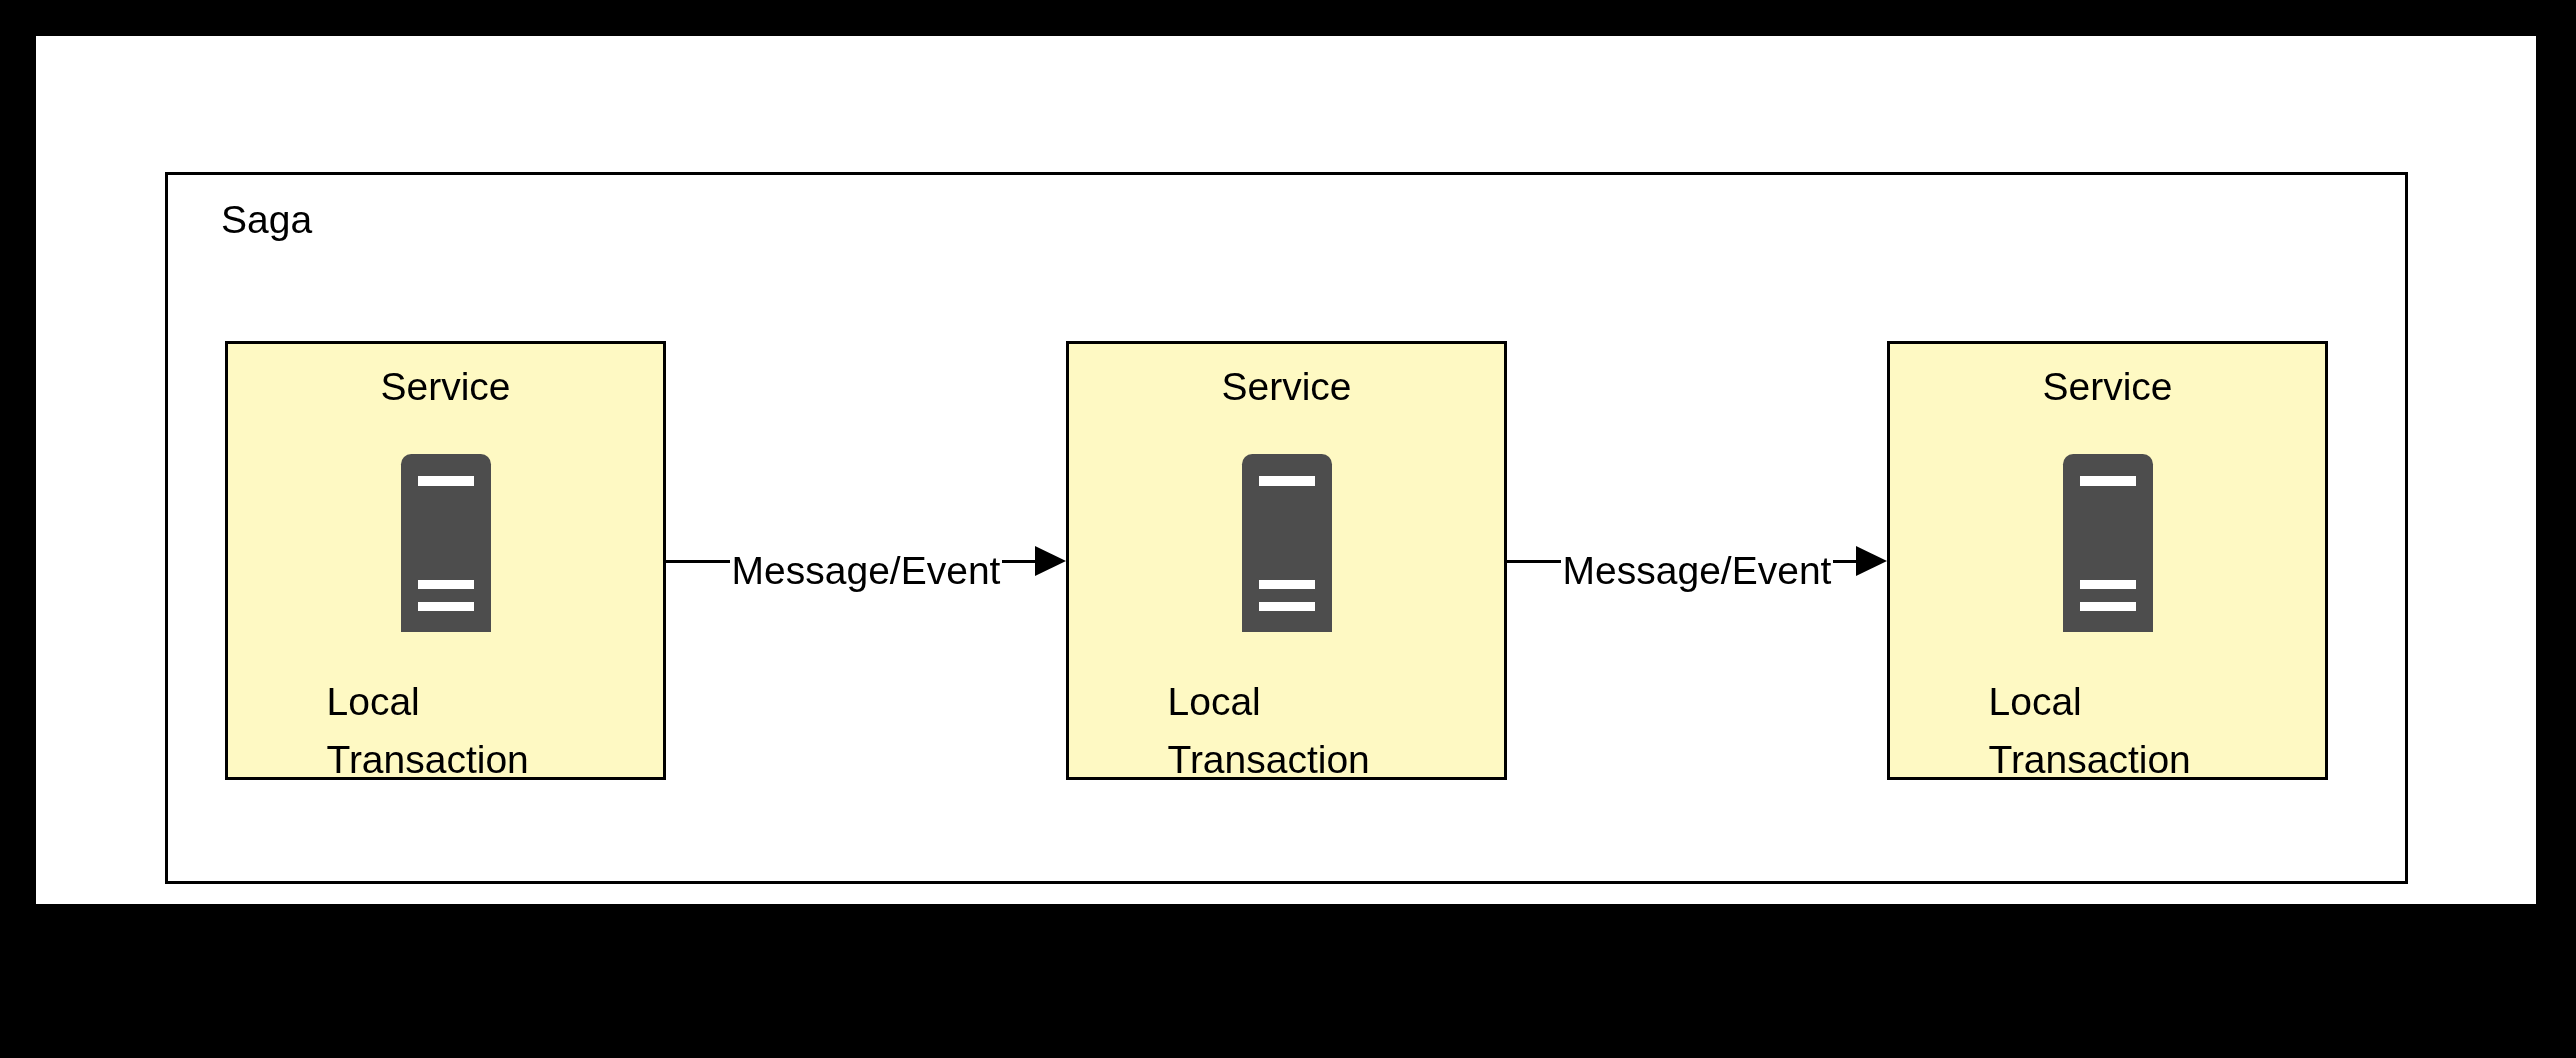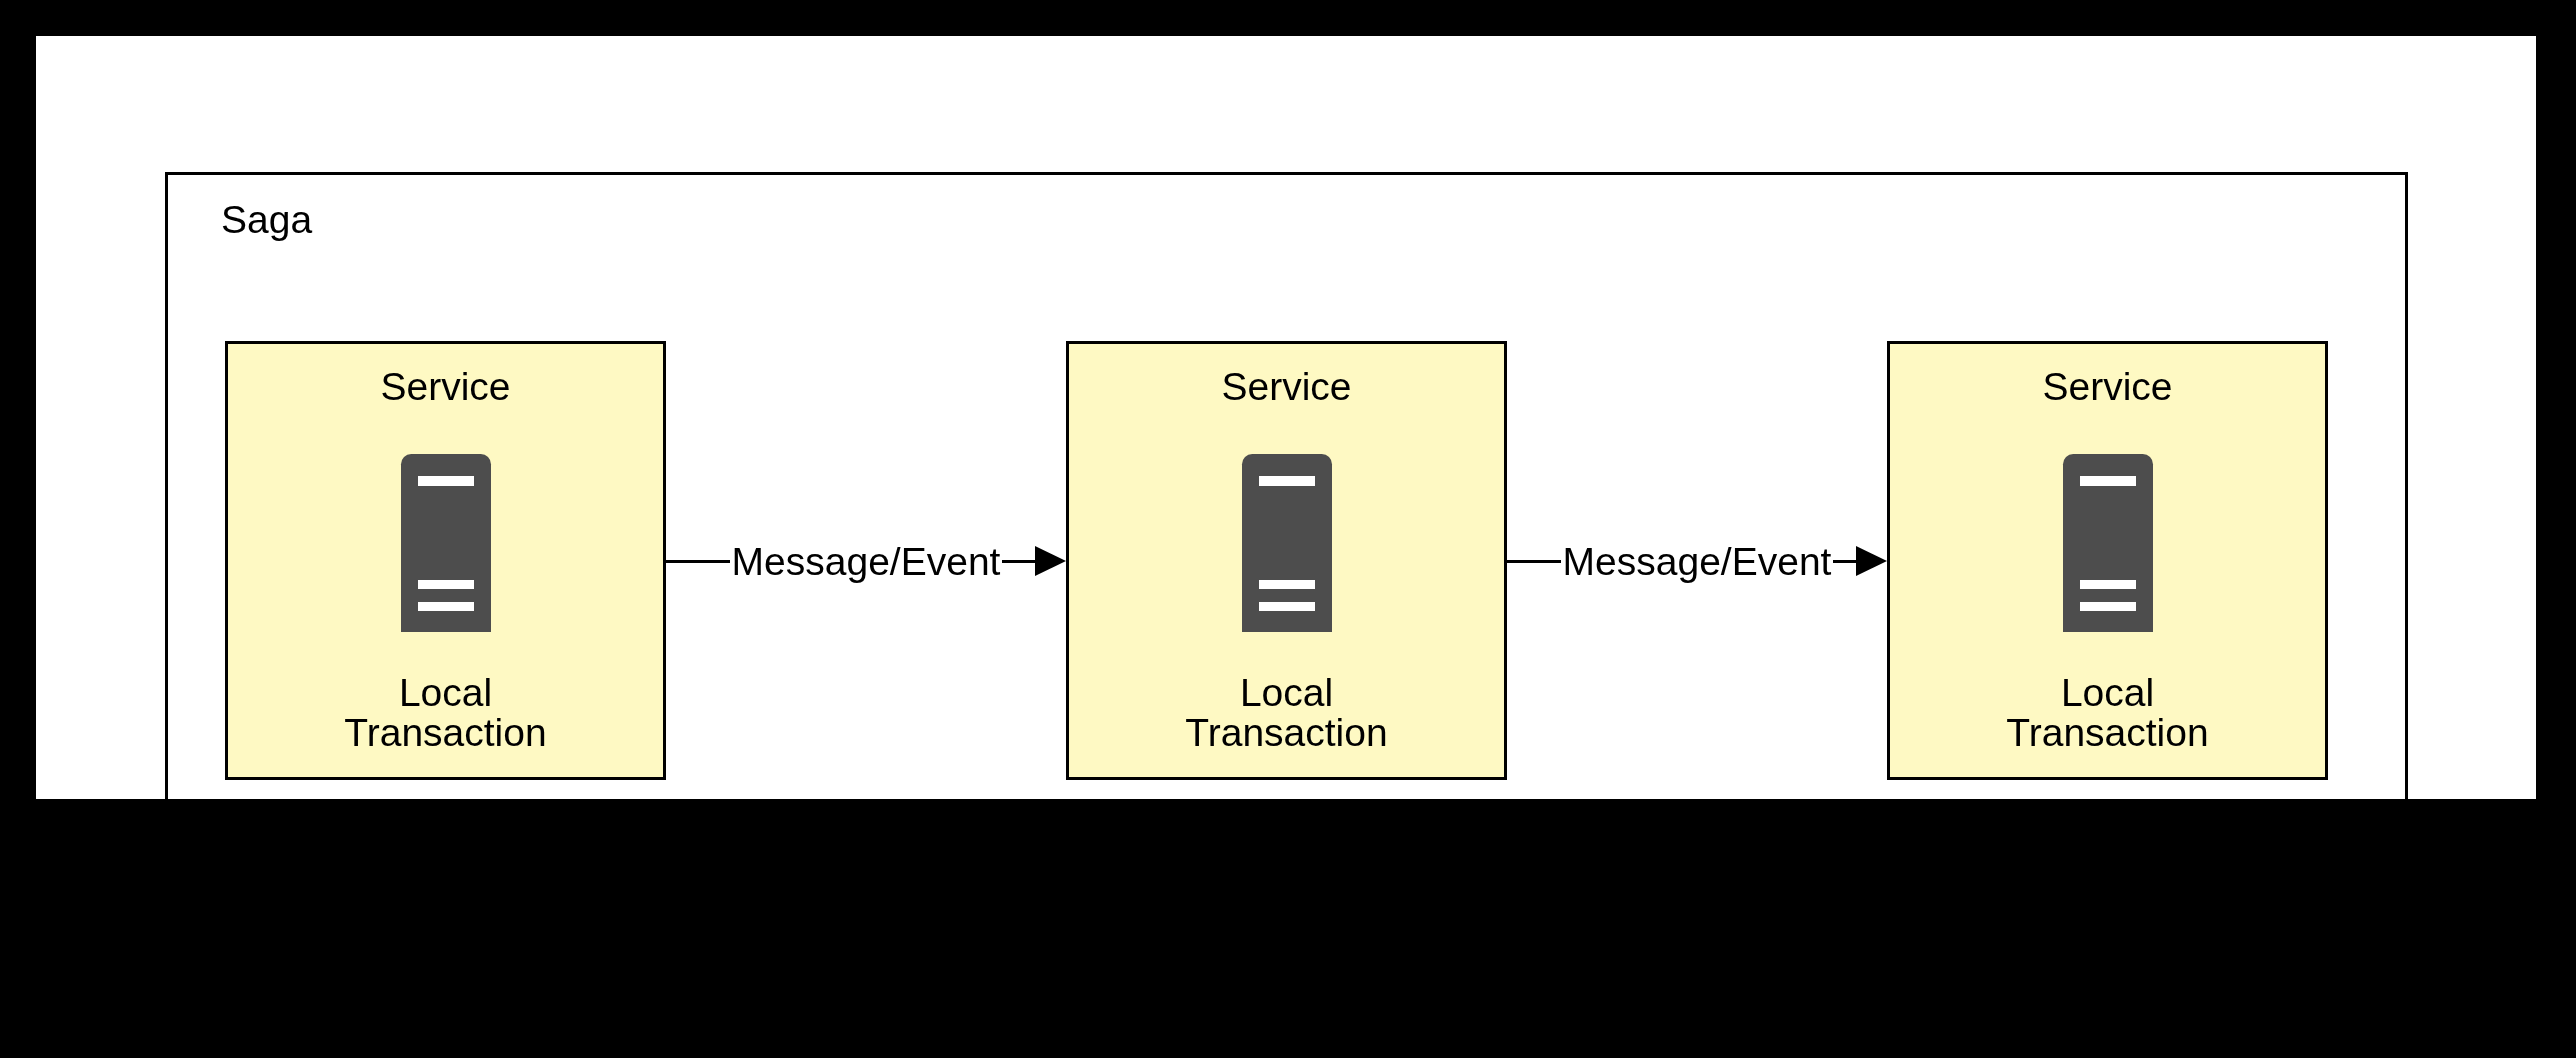--- a/index.html
+++ b/index.html
@@ -1,19 +1,19 @@
 <!DOCTYPE html>
 <html style="font-size:13.6px"><head>
 <meta charset="utf-8">
 <style>
   html, body { margin: 0; padding: 0; background: #000000; }
   .stage {
     position: relative;
     width: 2576px;
-    height: 799px;
+    height: 904px;
     background: #000000;
     font-family: "Liberation Sans", sans-serif;
     color: #000000;
     overflow: hidden;
   }
   .canvas {
     position: absolute;
     left: 36px; top: 36px;
     width: 2500px; height: 982px;
     background: #ffffff;
@@ -67,30 +67,30 @@
     background: #ffffff;
   }
   .stripe-a { top: 22px; }
   .stripe-b { top: 126px; height: 9.3px; }
   .stripe-c { top: 148px; height: 9.3px; }
   .svc-body {
     position: absolute;
     top: 329px; left: 50%;
     margin-left: -119px;
     width: 238px;
-    text-align: center;
+    text-align: left;
     font-size: 39px;
-    line-height: 40px;
+    line-height: 58px;
   }
   .connector {
     position: absolute;
     top: 495px;
     height: 61px;
     display: flex;
-    align-items: center;
+    align-items: flex-end;
     justify-content: center;
   }
   .conn-1 { left: 630px;  width: 400px; }
   .conn-2 { left: 1471px; width: 380px; }
   .arrow-line {
     position: absolute;
     left: 0; right: 24px;
     top: 29px; height: 3.4px;
     background: #000000;
   }

